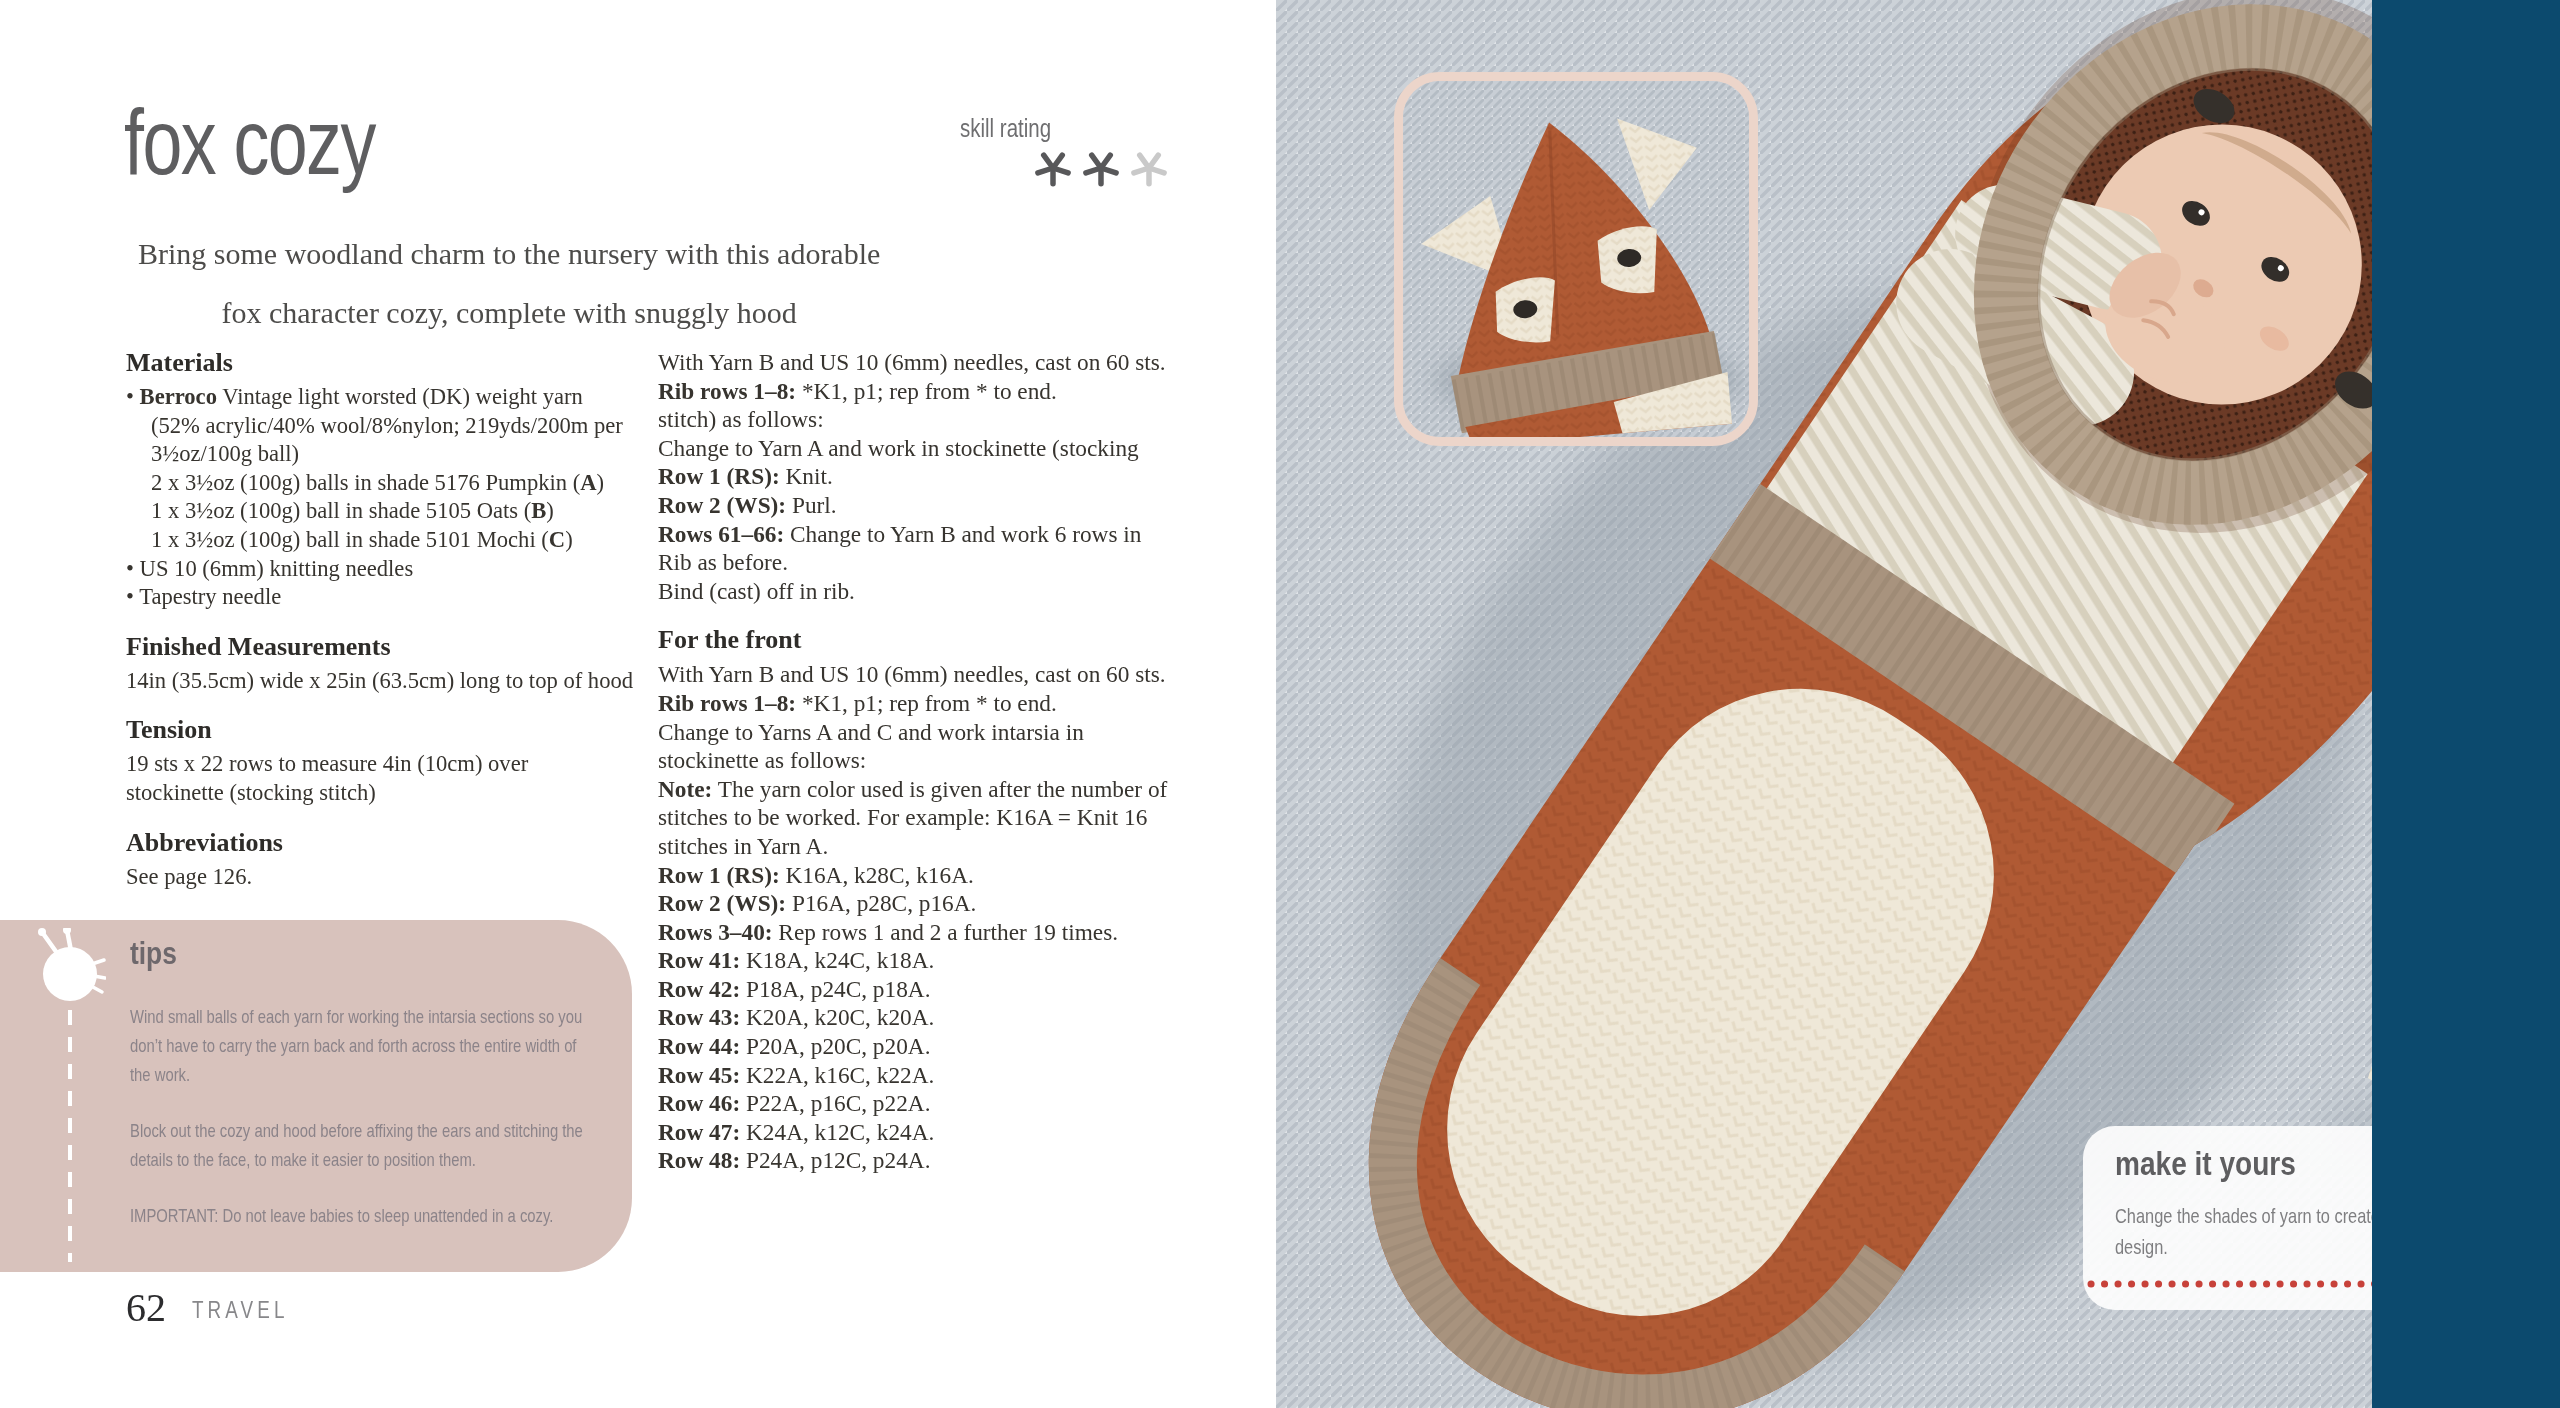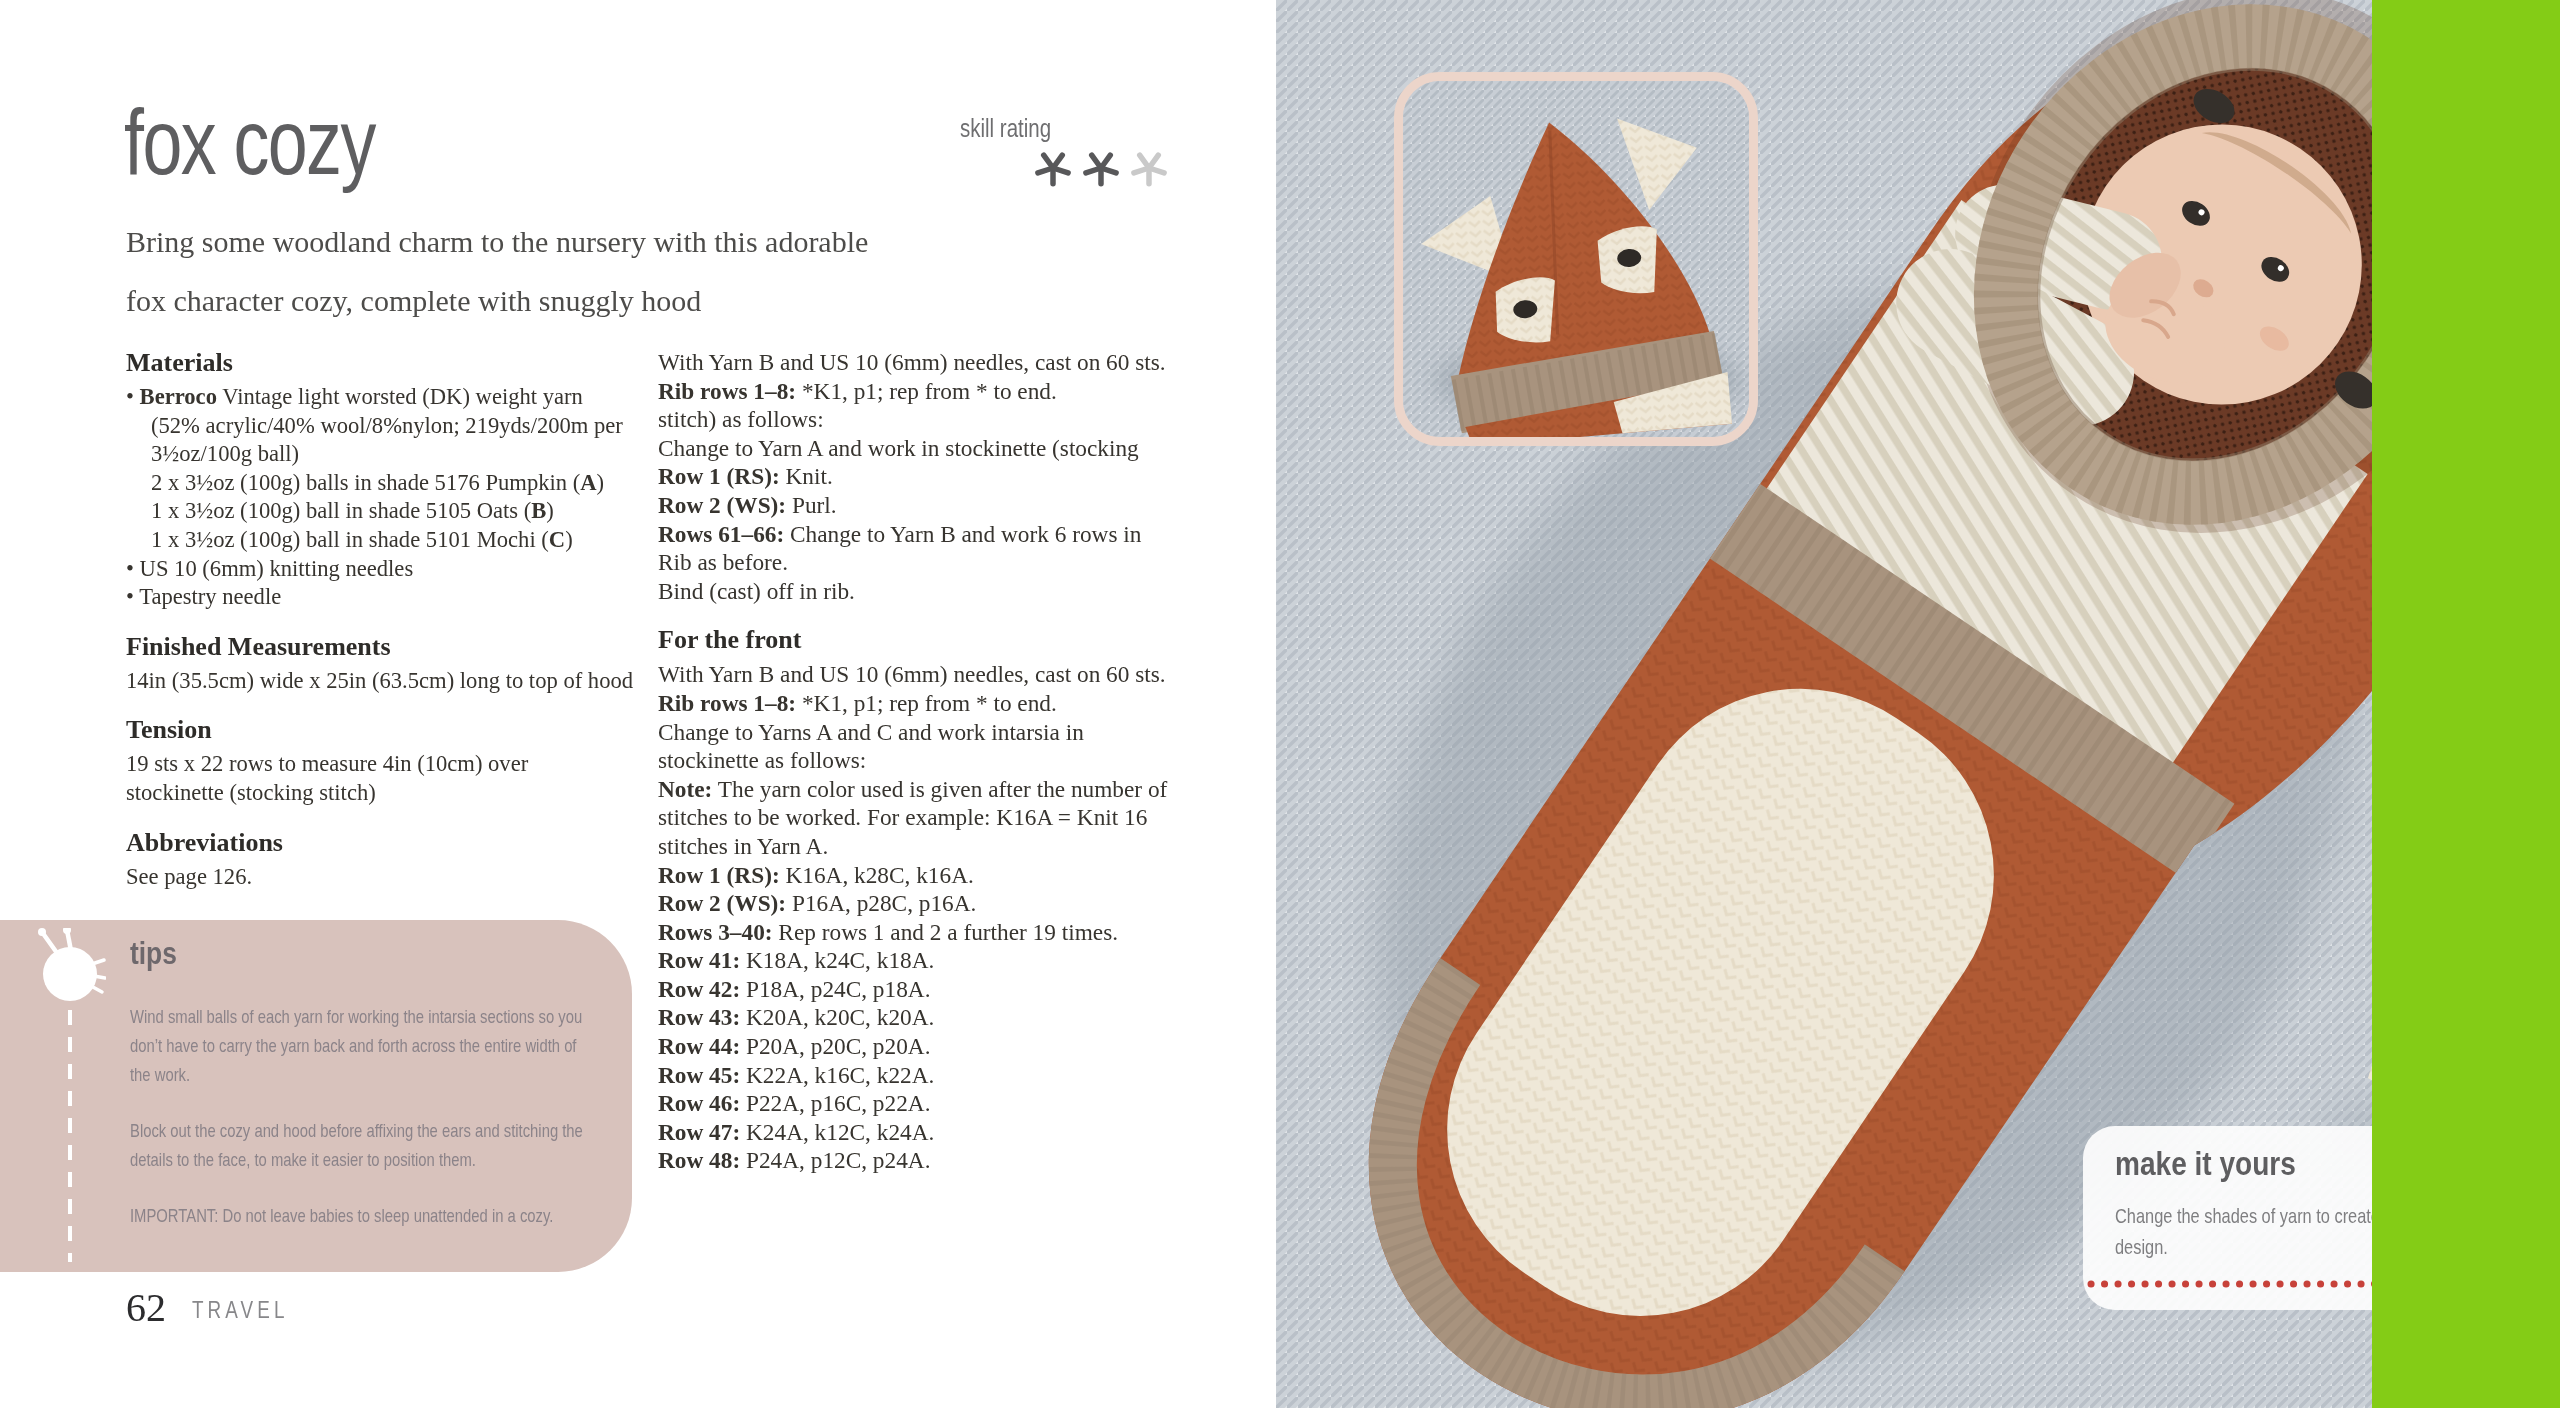--- a/index.html
+++ b/index.html
@@ -1,29 +1,29 @@
 <!DOCTYPE html>
 <html><head>
 <meta charset="utf-8">
 <style>
   html,body{margin:0;padding:0;background:#777;}
-  .spread{position:relative;width:2560px;height:1408px;background:#84cc16;overflow:hidden;
+  .spread{position:relative;width:2560px;height:1408px;background:#0c4a6e;overflow:hidden;
           font-family:"Liberation Sans",sans-serif;}
   
   .page-left{position:absolute;left:0;top:0;width:1276px;height:1408px;background:#ffffff;}
   .title{position:absolute;left:124px;top:96px;margin:0;font:400 92px/1 "Liberation Sans",sans-serif;
          color:#5e5e60;letter-spacing:-2px;transform:scaleX(.78);transform-origin:left top;white-space:nowrap;}
   .skill{position:absolute;left:940px;top:116px;width:228px;text-align:left;}
   .skill-label{display:inline-block;font:400 25px/1 "Liberation Sans",sans-serif;color:#6e6e70;
                transform:scaleX(.82);transform-origin:right top;}
   .stars{margin-top:8px;display:flex;justify-content:flex-end;gap:10px;}
   .star{width:38px;height:38px;}
   .star line{stroke:#58585a;stroke-width:5.2;stroke-linecap:round;}
   .star.light line{stroke:#c9c9c9;}
-  .intro{position:absolute;left:126px;top:212px;margin:0;font:400 30px/59px "Liberation Serif",serif;color:#4d4c4a;}
+  .intro{position:absolute;left:126px;top:212px;margin:12px;font:400 30px/59px "Liberation Serif",serif;color:#4d4c4a;text-align:center;}
   .col-a{position:absolute;left:126px;top:348px;width:525px;}
   .col-b{position:absolute;left:658px;top:348px;width:615px;}
   .sect{margin:0 0 5px;font:700 26px/30px "Liberation Serif",serif;color:#2e2c29;}
   .lines{margin:0 0 20px;}
   .ln{margin:0;font:400 23.3px/28.6px "Liberation Serif",serif;color:#37342f;white-space:nowrap;}
   .ln strong{font-weight:700;}
   .ln.ind{padding-left:25px;}
   .ln.bullet{padding-left:22px;text-indent:-22px;}
   .col-a .ln{font-size:22.6px;}
   

